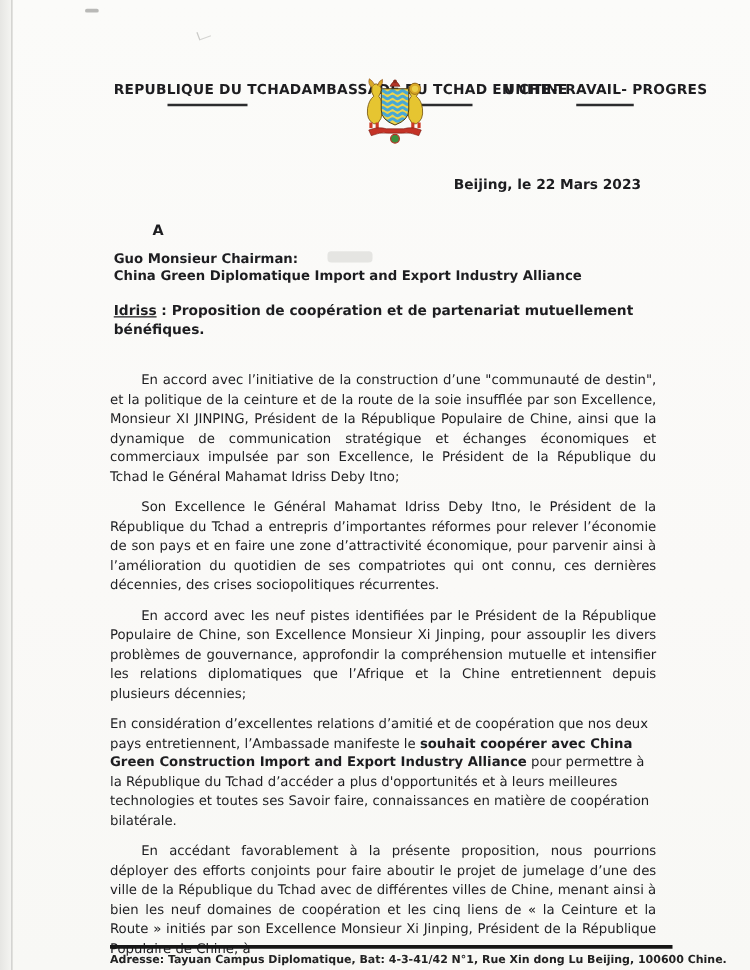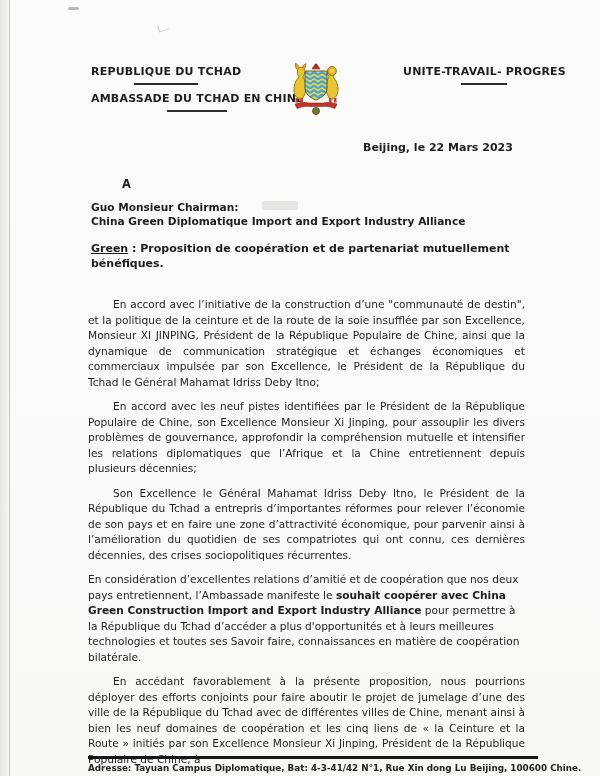--- a/index.html
+++ b/index.html
@@ -15,21 +15,21 @@
   .scan-edge {
     position:absolute; left:0; top:0; width:9px; height:776px;
     background:linear-gradient(to right,#e6e6e3,#f4f4f1);
     border-right:1px solid #c9c9c6;
   }
   .artifact-a { position:absolute; left:68px; top:7px; width:11px; height:3px; background:#a9a9a6; border-radius:2px; opacity:.8; }
   .artifact-b { position:absolute; left:158px; top:24px; width:9px; height:6px; border-left:1px solid #b5b5b2; border-bottom:1px solid #c5c5c2; opacity:.7; transform:rotate(-20deg); }
   .smudge { position:absolute; left:262px; top:201px; width:36px; height:9px; background:#dcdcd8; border-radius:3px; opacity:.7; }
 
   
-  .hdr-left { position:absolute; left:91px; top:66px; display:flex; flex-direction:column; align-items:flex-start; }
+  .hdr-left { position:absolute; left:91px; top:66px; display:flex; flex-direction:row; align-items:flex-start; }
   .hdr-block { display:inline-block; text-align:center; }
   .hdr-line { font-weight:bold; font-size:11px; letter-spacing:.2px; line-height:12px; white-space:nowrap; }
   .hdr-rule { height:2px; background:#2c2c2e; margin:5px auto 8px; }
   .rule-64 { width:64px; } .rule-60 { width:60px; } .rule-46 { width:46px; }
   .hdr-right { position:absolute; left:362px; top:66px; display:flex; flex-direction:column; align-items:flex-start;margin-left:41px; }
 
   .emblem { position:absolute; left:282px; top:59px; width:68px; height:60px; }
 
   
   .ref { position:absolute; left:91px; top:135px; font-weight:bold; font-size:11.5px; white-space:nowrap; }
@@ -128,26 +128,26 @@
 
 
   <div class="dateline">Beijing, le 22 Mars 2023</div>
 
   <div class="salutation">A</div>
   <div class="recipient">
     <div>Guo Monsieur Chairman:</div>
     <div>China Green Diplomatique Import and Export Industry Alliance</div>
   </div>
 
-  <div class="subject"><span class="subject-label">Green</span><span> : </span><span>Proposition de coopération et de partenariat mutuellement bénéfiques.</span></div>
+  <div class="subject"><span class="subject-label">Idriss</span><span> : </span><span>Proposition de coopération et de partenariat mutuellement bénéfiques.</span></div>
 
   <div class="body-text">
     <p class="just indent">En accord avec l’initiative de la construction d’une "communauté de destin", et la politique de la ceinture et de la route de la soie insufflée par son Excellence, Monsieur XI JINPING, Président de la République Populaire de Chine, ainsi que la dynamique de communication stratégique et échanges économiques et commerciaux impulsée par son Excellence, le Président de la République du Tchad le Général Mahamat Idriss Deby Itno;</p>
+    <p class="just indent">Son Excellence le Général Mahamat Idriss Deby Itno, le Président de la République du Tchad a entrepris d’importantes réformes pour relever l’économie de son pays et en faire une zone d’attractivité économique, pour parvenir ainsi à l’amélioration du quotidien de ses compatriotes qui ont connu, ces dernières décennies, des crises sociopolitiques récurrentes.</p>
     <p class="just indent">En accord avec les neuf pistes identifiées par le Président de la République Populaire de Chine, son Excellence Monsieur Xi Jinping, pour assouplir les divers problèmes de gouvernance, approfondir la compréhension mutuelle et intensifier les relations diplomatiques que l’Afrique et la Chine entretiennent depuis plusieurs décennies;</p>
-    <p class="just indent">Son Excellence le Général Mahamat Idriss Deby Itno, le Président de la République du Tchad a entrepris d’importantes réformes pour relever l’économie de son pays et en faire une zone d’attractivité économique, pour parvenir ainsi à l’amélioration du quotidien de ses compatriotes qui ont connu, ces dernières décennies, des crises sociopolitiques récurrentes.</p>
     <p class="p4"><span>En considération d’excellentes relations d’amitié et de coopération que nos deux pays entretiennent, l’Ambassade manifeste le </span><strong>souhait coopérer avec China Green Construction Import and Export Industry Alliance</strong><span> pour permettre à la République du Tchad d’accéder a plus d'opportunités et à leurs meilleures technologies et toutes ses Savoir faire, connaissances en matière de coopération bilatérale.</span></p>
     <p class="just indent">En accédant favorablement à la présente proposition, nous pourrions déployer des efforts conjoints pour faire aboutir le projet de jumelage d’une des ville de la République du Tchad avec de différentes villes de Chine, menant ainsi à bien les neuf domaines de coopération et les cinq liens de « la Ceinture et la Route » initiés par son Excellence Monsieur Xi Jinping, Président de la République Populaire de Chine, à</p>
   </div>
 
   <div class="footer-rule"></div>
   <div class="footer-text">Adresse: Tayuan Campus Diplomatique, Bat: 4-3-41/42 N°1, Rue Xin dong Lu Beijing, 100600 Chine.</div>
 
 </div>
 
 </body></html>

